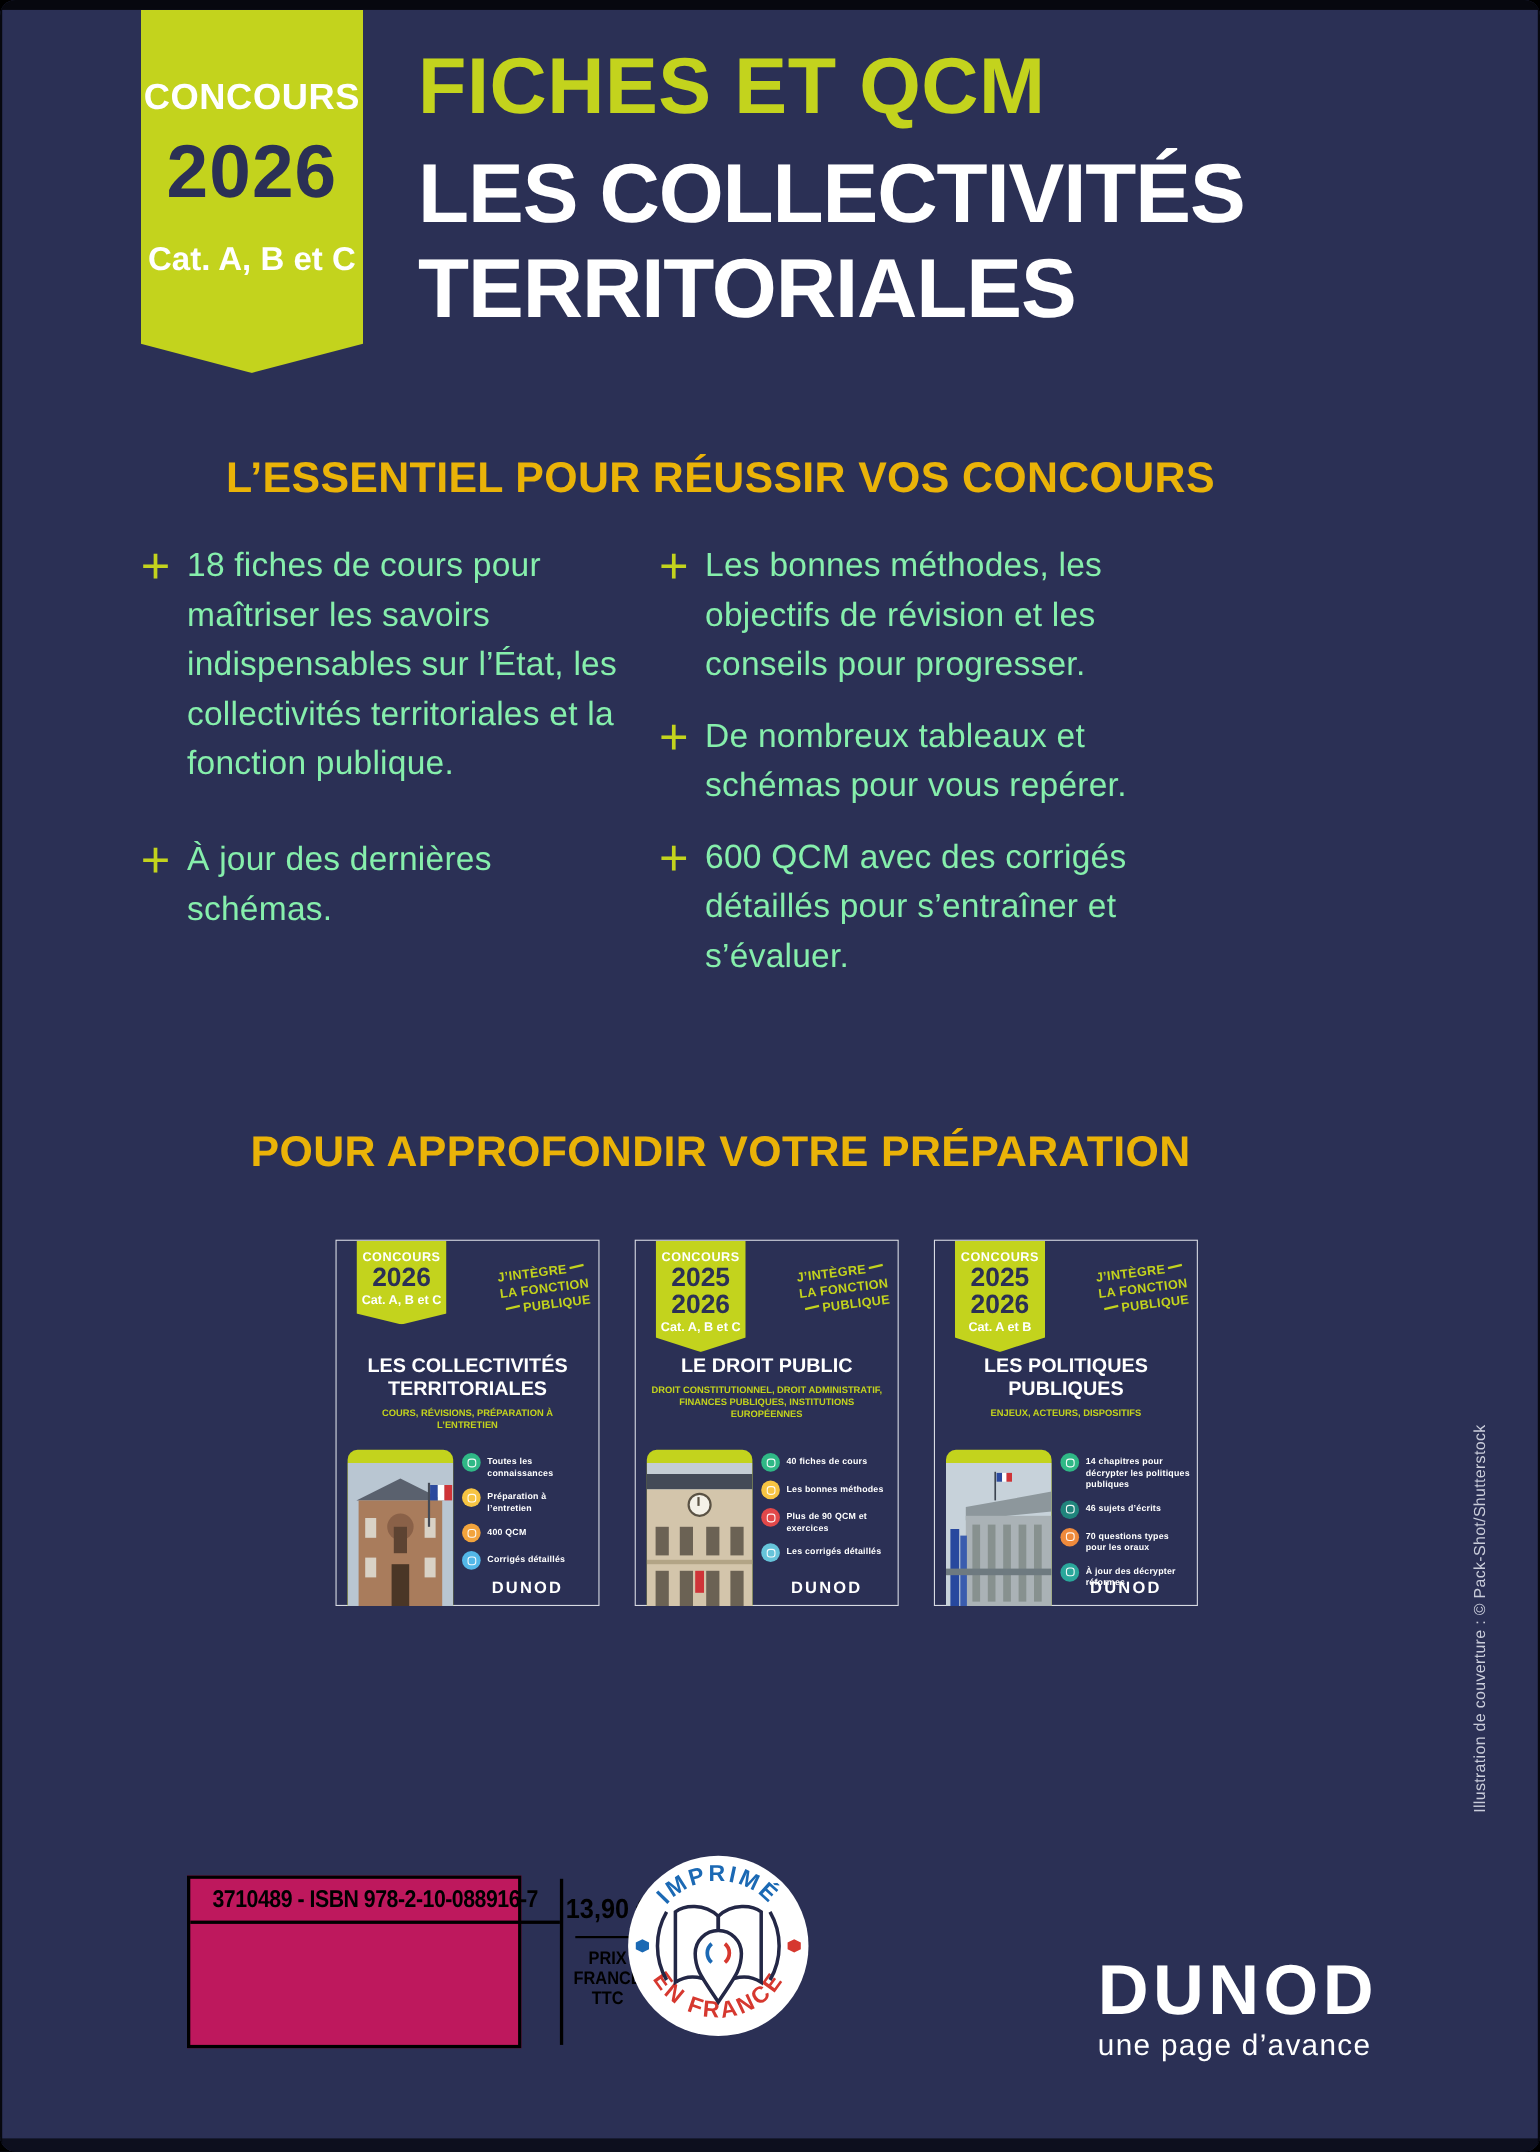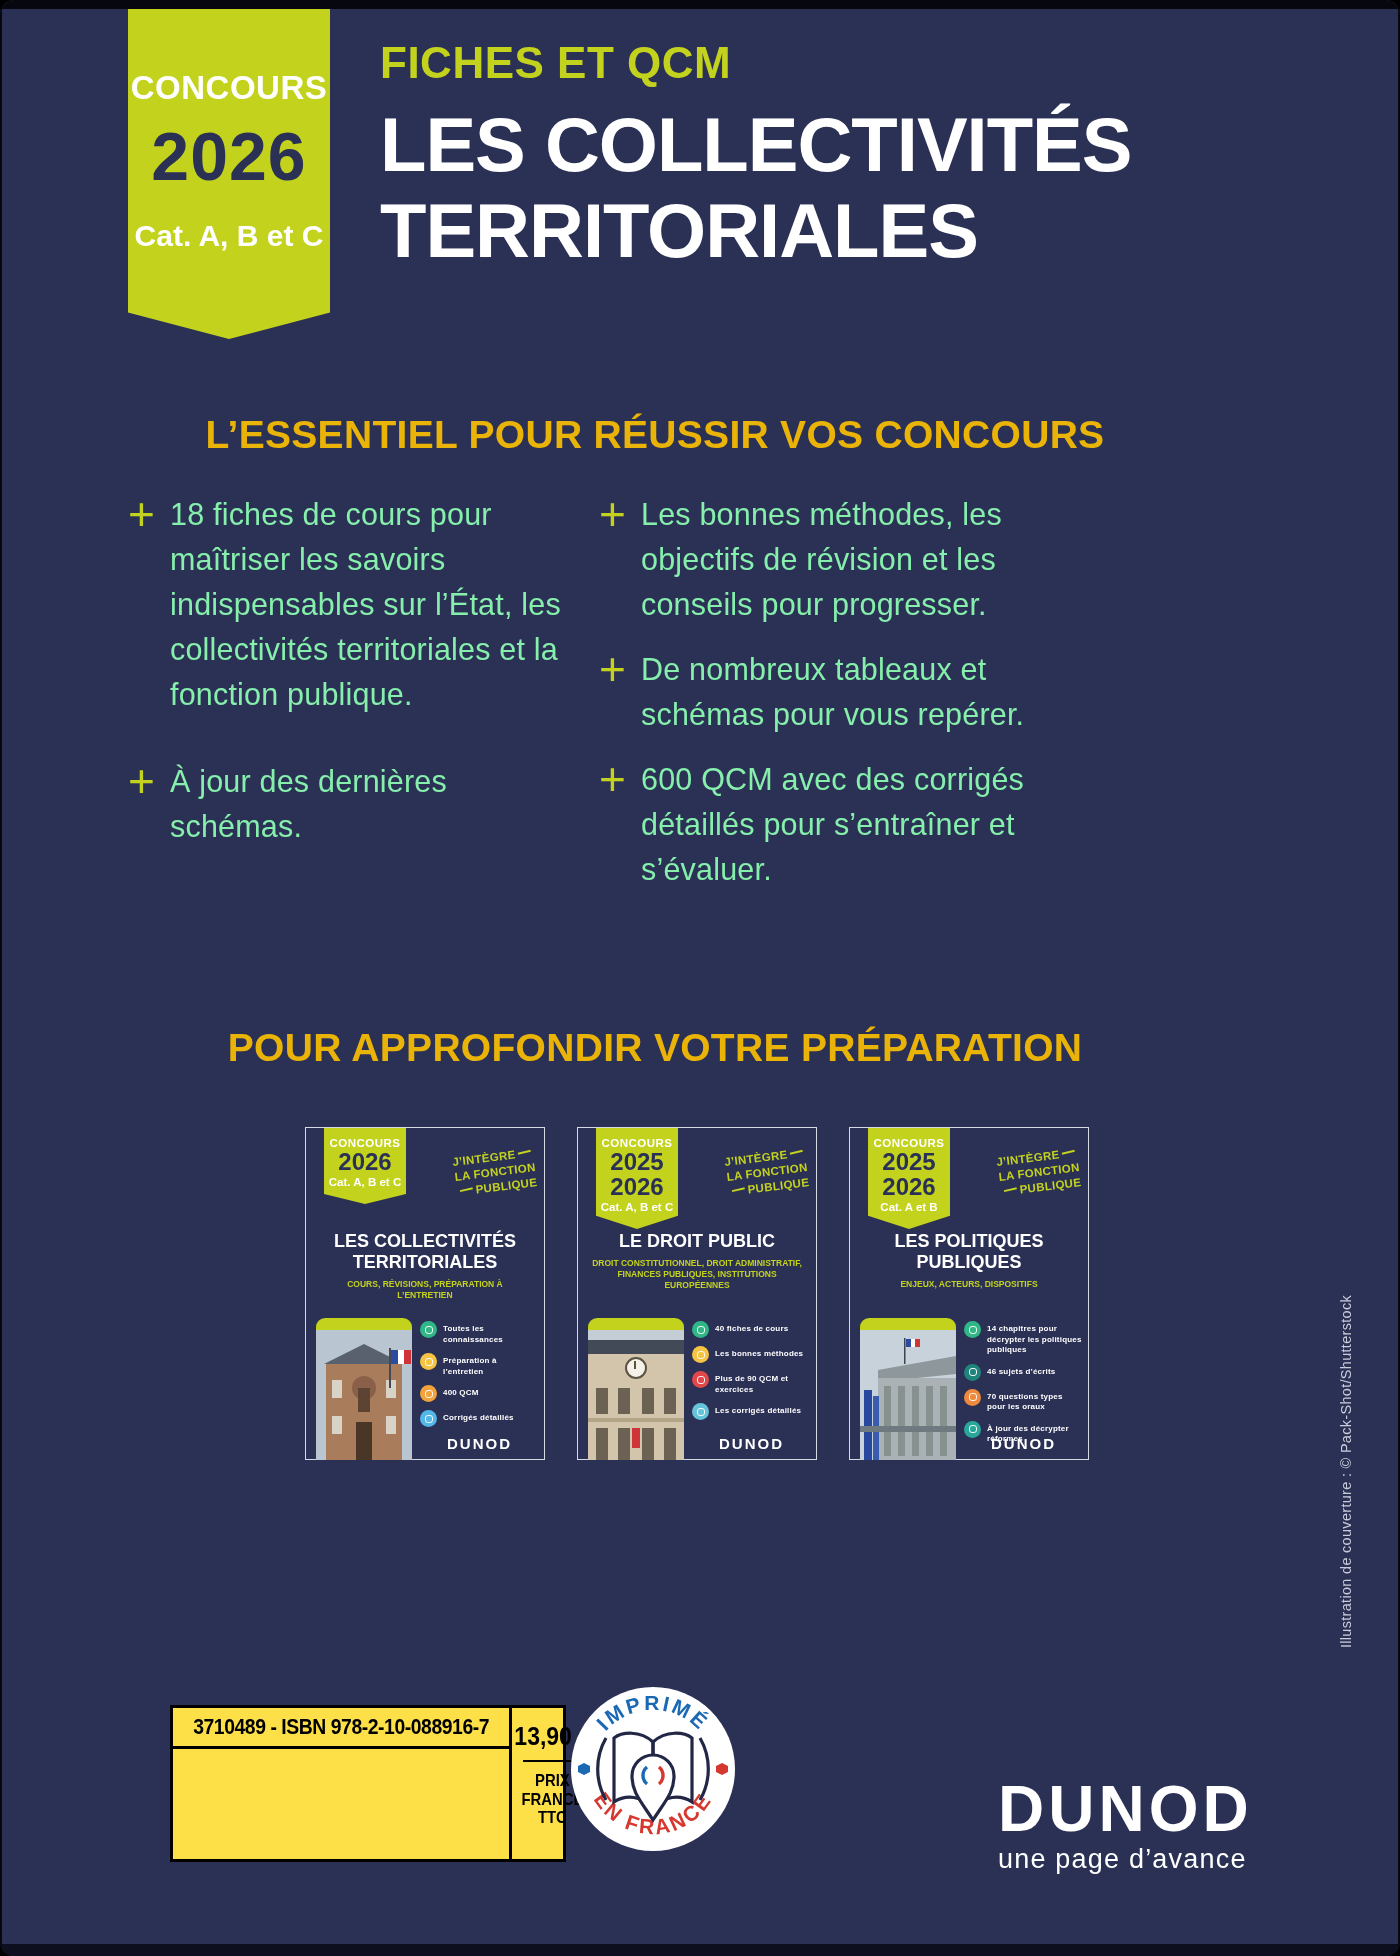--- a/index.html
+++ b/index.html
@@ -19,21 +19,21 @@
     position:absolute;left:128px;top:9px;width:202px;height:330px;
     background:#c3d31d;text-align:center;
     clip-path:polygon(0 0,100% 0,100% 92%,50% 100%,0 92%);
   }
   .badge-kicker{margin-top:60px;color:#fff;font-size:33px;font-weight:bold;letter-spacing:.5px;}
   .badge-year{color:#2b3055;font-size:68px;font-weight:bold;margin-top:10px;letter-spacing:1px;}
   .badge-cats{color:#fff;font-size:30px;font-weight:bold;margin-top:24px;}
 
   
   .masthead{position:absolute;left:380px;top:38px;}
-  .collection{color:#c3d31d;font-size:44px;font-weight:bold;letter-spacing:.5px;}
+  .collection{color:#c3d31d;font-size:72px;font-weight:bold;letter-spacing:.5px;}
   .main-title{color:#fff;font-size:76px;font-weight:bold;line-height:86px;margin-top:14px;letter-spacing:-1px;}
 
   
   .section-heading{
     position:absolute;left:0;width:1310px;text-align:center;
     color:#eab308;font-size:39px;font-weight:bold;letter-spacing:.3px;
   }
   .heading-essentials{top:413px;}
   .heading-more{top:1026px;}
 
@@ -69,21 +69,21 @@
   .mini-photo svg{position:absolute;left:0;top:12px;display:block;}
   .mini-feats{position:absolute;left:114px;top:193px;width:119px;}
   .feat{display:flex;align-items:flex-start;margin-bottom:8px;}
   .feat .dot{flex:0 0 17px;width:17px;height:17px;border-radius:50%;margin-right:6px;position:relative;}
   .feat .dot::after{content:"";position:absolute;inset:4.5px;border:1.5px solid rgba(255,255,255,.92);border-radius:3px;}
   .feat .lbl{color:#fff;font-size:8px;line-height:10.5px;font-weight:bold;padding-top:3px;letter-spacing:.2px;}
   .mini-publisher{position:absolute;left:114px;bottom:7px;width:119px;text-align:center;color:#fff;font-weight:bold;font-size:15px;letter-spacing:2px;}
 
   
   .barcode-box{
-    position:absolute;left:170px;top:1705px;width:396px;height:157px;background:#fde047;
+    position:absolute;left:170px;top:1705px;width:304px;height:157px;background:#be185d;
     border:3px solid #000;box-sizing:border-box;display:flex;
   }
   .bc-left{flex:1;display:flex;flex-direction:column;border-right:3px solid #000;}
   .bc-head{height:38px;border-bottom:3px solid #000;display:flex;align-items:center;justify-content:center;}
   .bc-head span{font-size:22px;font-weight:bold;color:#000;transform:scaleX(.88);white-space:nowrap;letter-spacing:-.5px;}
   .bc-body{position:relative;flex:1;}
   .bars{
     position:absolute;top:5px;left:18px;right:18px;bottom:32px;
     background:repeating-linear-gradient(90deg,
       #000 0 3px,#fff 3px 5px,#000 5px 6px,#fff 6px 10px,

